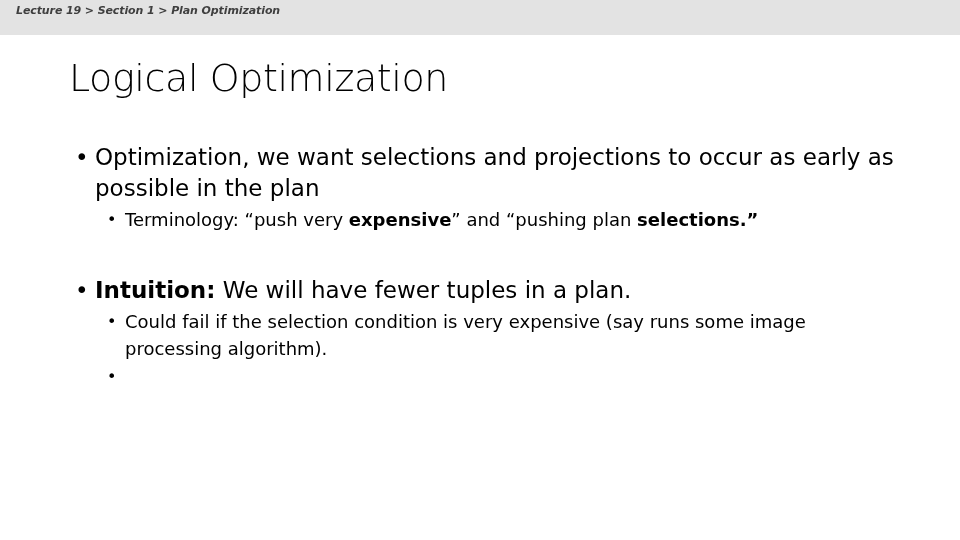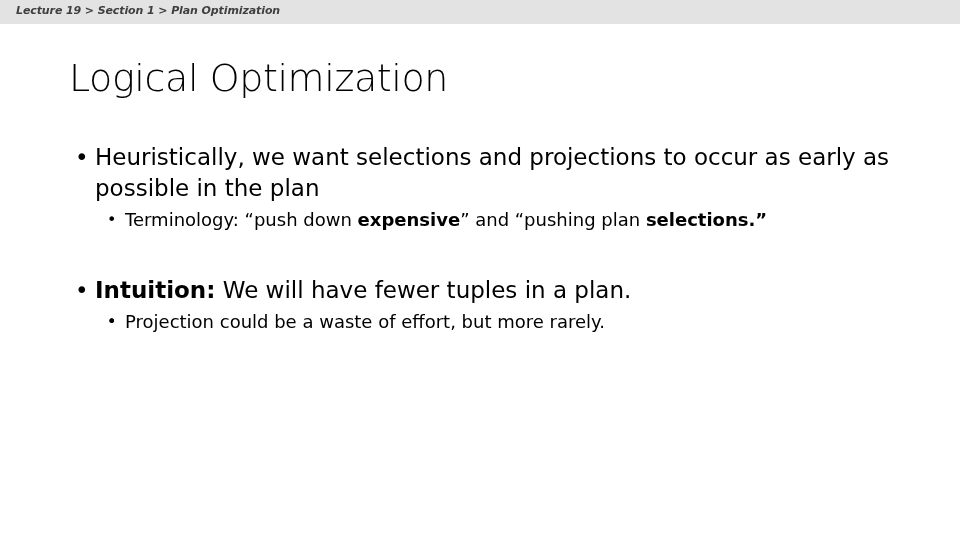--- a/index.html
+++ b/index.html
@@ -14,21 +14,21 @@
     overflow: hidden;
     position: relative;
   }
 
   
   .header-band {
     position: absolute;
     top: 0;
     left: 0;
     width: 960px;
-    height: 24px;
+    height: 35px;
     background: #e3e3e3;
   }
   .breadcrumb {
     position: absolute;
     top: 0;
     left: 16px;
     height: 22px;
     line-height: 22px;
     font-family: "DejaVu Sans", sans-serif;
     font-size: 11px;
@@ -123,36 +123,36 @@
   <div class="breadcrumb">Lecture 19 &gt; Section 1 &gt; Plan Optimization</div>
 </div>
 
 <div class="slide-body">
 
   <div class="slide-title">Logical Optimization</div>
 
   <div class="content-area">
 
     <div class="bullet-l1">
-      <span class="marker">•</span><span>Heuristically, we want selections and projections to occur as early as possible in the plan</span>
+      <span class="marker">•</span><span>Optimization, we want selections and projections to occur as early as possible in the plan</span>
     </div>
 
     <div class="bullet-l2">
-      <span class="marker">•</span><span>Terminology: “push down </span><b class="strong">expensive</b><span>” and “pushing plan </span><b class="strong">selections.”</b>
+      <span class="marker">•</span><span>Terminology: “push very </span><b class="strong">expensive</b><span>” and “pushing plan </span><b class="strong">selections.”</b>
     </div>
 
     <div class="spacer-line"></div>
     <div class="group-gap"></div>
 
     <div class="bullet-l1">
       <span class="marker">•</span><b class="strong">Intuition:</b><span> We will have fewer tuples in a plan.</span>
     </div>
 
     <div class="bullet-l2">
-      <span class="marker">•</span>
+      <span class="marker">•</span><span>Could fail if the selection condition is very expensive (say runs some image processing algorithm).</span>
     </div>
 
     <div class="bullet-l2">
-      <span class="marker">•</span><span>Projection could be a waste of effort, but more rarely.</span>
+      <span class="marker">•</span>
     </div>
 
   </div>
 </div>
 
 </body></html>

